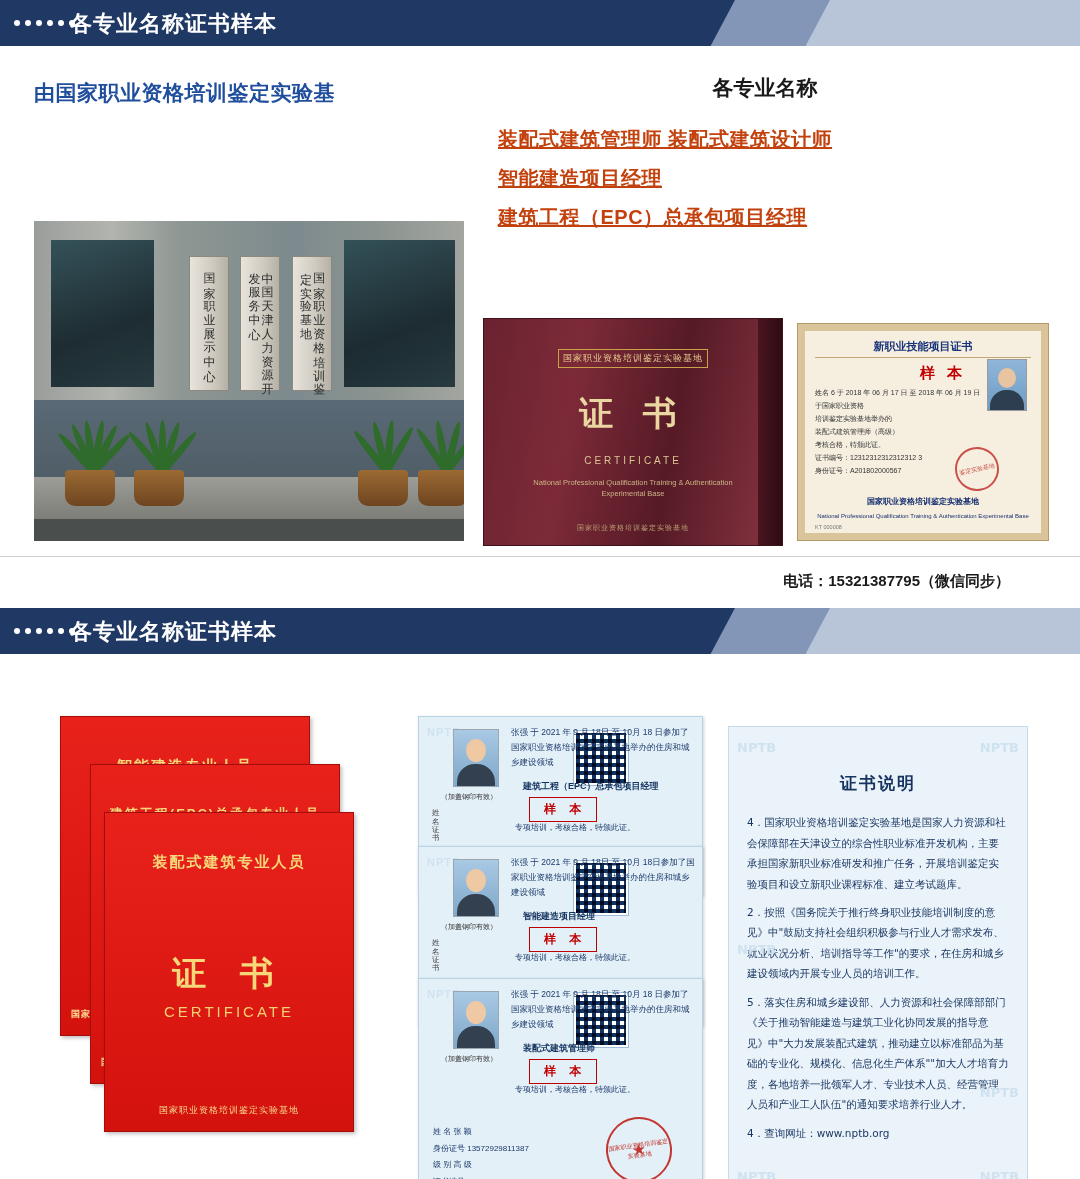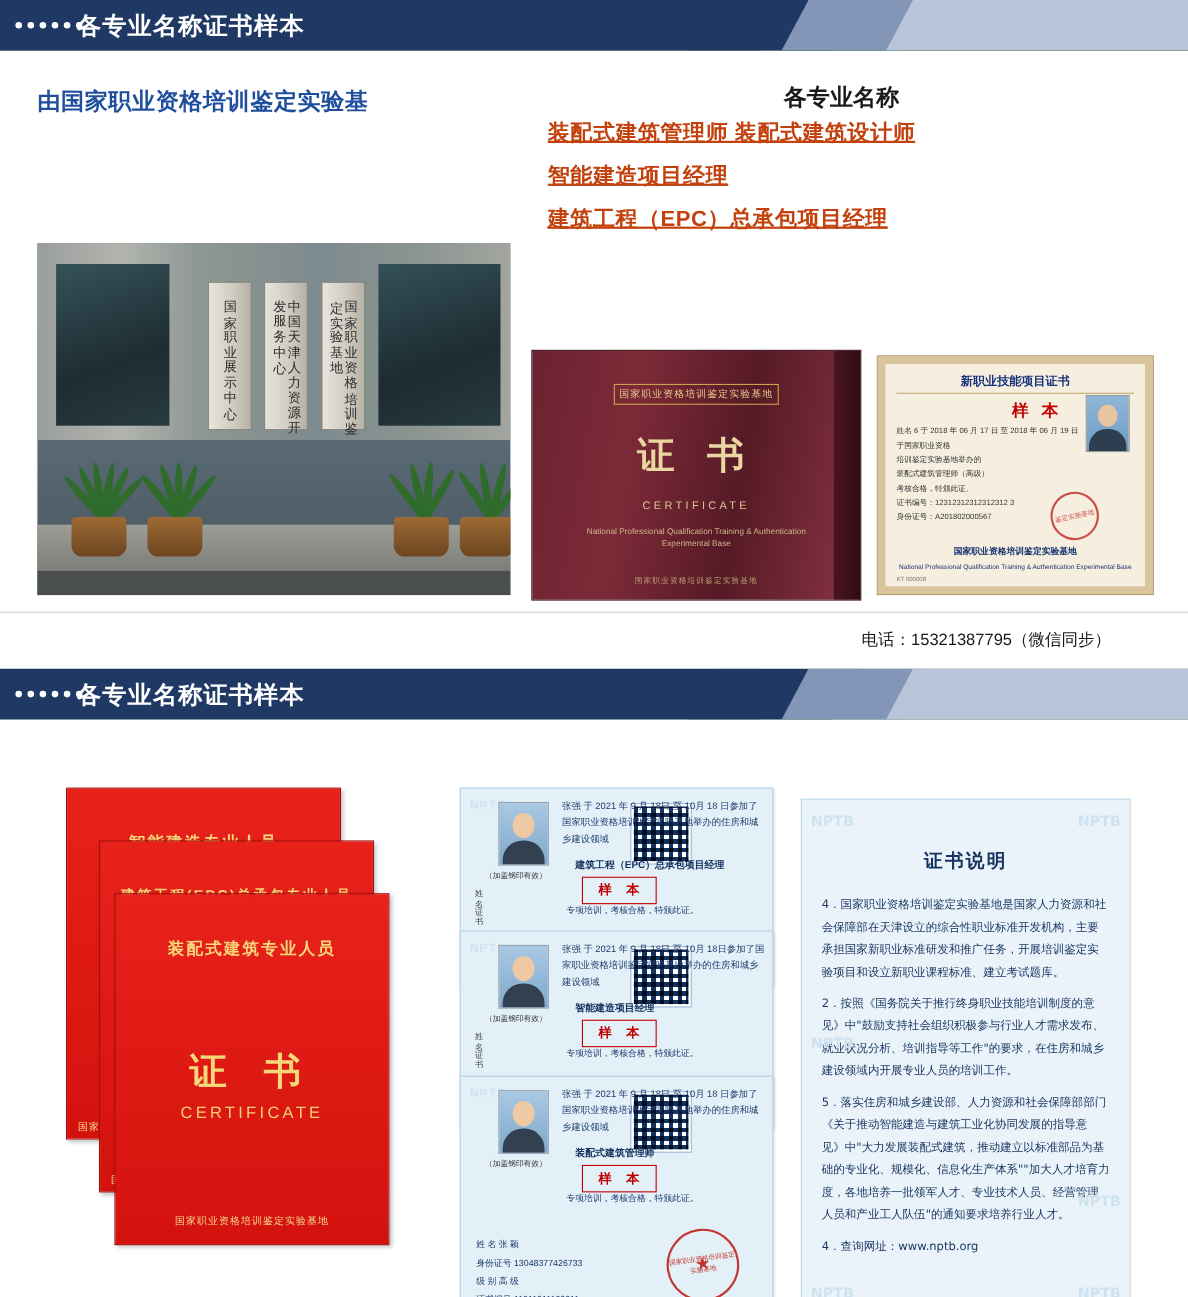--- a/index.html
+++ b/index.html
@@ -11,21 +11,21 @@
     font-family: "Liberation Sans", sans-serif;
     position: relative;
     overflow: hidden;
   }
 
   
   .banner {
     position: relative;
     height: 46px;
     width: 100%;
-    background: #14532d;
+    background: #000000;
     overflow: hidden;
   }
   .banner .bar {
     position: absolute;
     left: 0; top: 0;
     height: 46px;
     width: 690px;
     background: #1f3864;
   }
   .banner .bar2 {
@@ -169,20 +169,21 @@
   .s1-right {
     position: absolute;
     left: 480px; top: 28px;
     width: 570px;
   }
   .s1-right .hdr {
     text-align: center;
     font-size: 21px;
     font-weight: bold;
     color: #1a1a1a;
+    margin-bottom: 18px;
   }
   .s1-right .red-line {
     color: #c2410c;
     font-size: 20px;
     font-weight: bold;
     line-height: 1.95;
     letter-spacing: 0.5px;
     padding-left: 18px;
     text-decoration: underline;
   }
@@ -298,20 +299,21 @@
     position: absolute;
     left: 0; top: 556px;
     width: 1080px; height: 1px;
     background: #d0d0d0;
   }
   .phone {
     position: absolute;
     right: 70px; top: 572px;
     font-size: 15px;
     color: #1a1a1a;
+    font-weight: bold;
   }
 
   
   .sec2 { position: absolute; left: 0; top: 608px; width: 1080px; }
   .sec2 .content { position: relative; height: 560px; }
 
   .red-covers { position: absolute; left: 60px; top: 62px; width: 330px; height: 420px; }
   .rc {
     position: absolute;
     width: 250px; height: 320px;
@@ -337,21 +339,21 @@
   }
   .rc.c3 .rc-en {
     position: absolute; left: 0; right: 0; top: 190px;
     text-align: center; color: #f3d173; font-size: 15px; letter-spacing: 3px;
   }
   .rc.c3 .rc-bot {
     position: absolute; left: 0; right: 0; bottom: 14px;
     text-align: center; color: #f7dc92; font-size: 9px; letter-spacing: 1px;
   }
   .rc.c1 .rc-partial, .rc.c2 .rc-partial {
-    position: absolute; left: 10px; bottom: 4px; color: #f7dc92; font-size: 9px; letter-spacing: 1px;
+    position: absolute; left: 10px; bottom: 14px; color: #f7dc92; font-size: 9px; letter-spacing: 1px; font-weight: bold;
   }
 
   
   .blue-certs { position: absolute; left: 418px; top: 62px; width: 290px; height: 490px; }
   .bc {
     position: absolute;
     width: 285px;
     background: #e4f0f8;
     border: 1px solid #b8d3e4;
     box-shadow: 1px 1px 3px rgba(0,0,0,.18);
@@ -643,21 +645,21 @@
           <div class="body"></div>
         </div>
         <div class="seal-note">（加盖钢印有效）</div>
         <div class="qr"></div>
         <div class="txt">张强 于  2021 年 9 月 18日 至 10月 18 日参加了国家职业资格培训鉴定实验基地举办的住房和城乡建设领域</div>
         <div class="prof">装配式建筑管理师</div>
         <div class="sample">样 本</div>
         <div class="tail">专项培训，考核合格，特颁此证。</div>
         <div class="fields">
           <div>姓  名   张 颖</div>
-          <div>身份证号   13048377426733</div>
+          <div>身份证号   13572929811387</div>
           <div>级  别   高 级</div>
           <div>证书编号   11011011100011</div>
         </div>
         <div class="stamp">
           <span>国家职业资格培训鉴定实验基地</span>
           <span class="star">★</span>
         </div>
 
       </div>
     </div>

